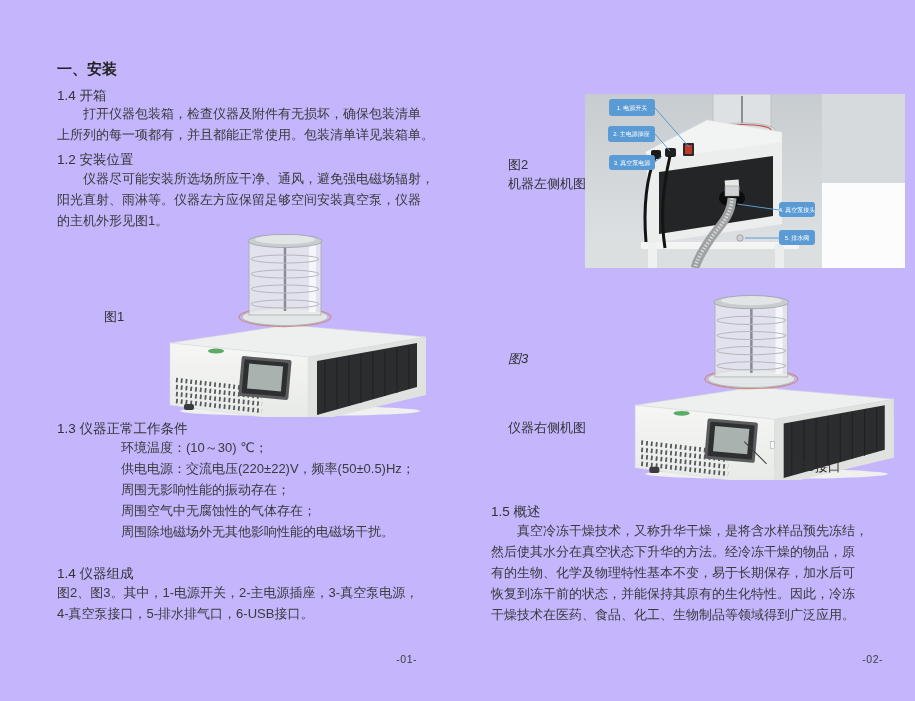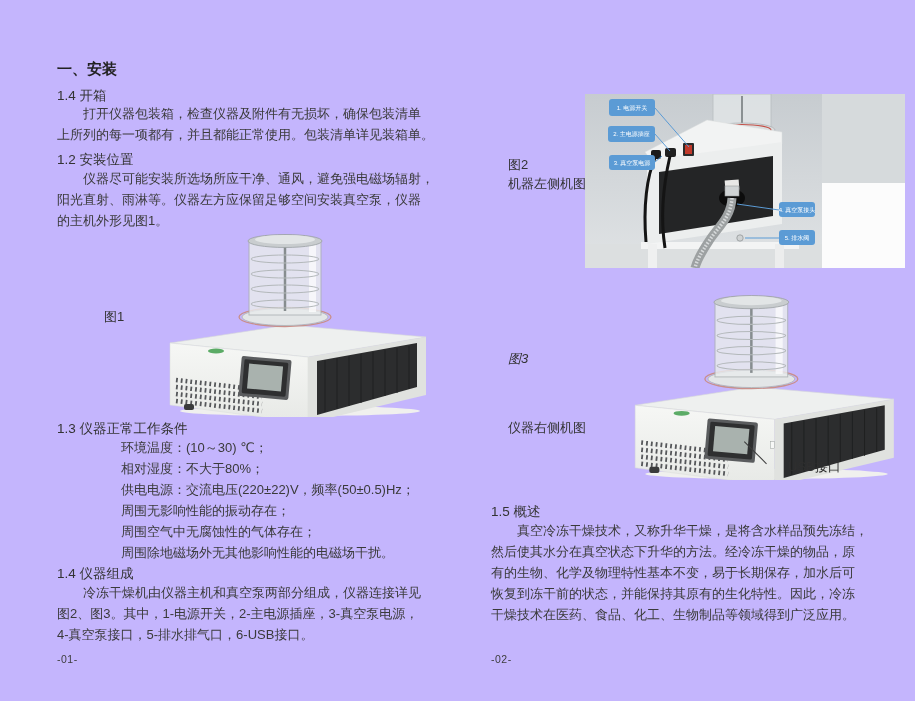--- a/index.html
+++ b/index.html
@@ -7,21 +7,21 @@
     position:relative; width:915px; height:701px; background:#c4b5fd;
     font-family:"Liberation Sans","DejaVu Sans",sans-serif; color:#333;
     overflow:hidden;
   }
   .abs { position:absolute; }
   .t   { font-size:13px; line-height:21px; white-space:nowrap; color:#3a3a3a; }
   .h   { font-size:13.5px; line-height:18px; white-space:nowrap; color:#333; }
   .title { font-size:15px; font-weight:bold; color:#222; white-space:nowrap; }
   .ind { text-indent:2em; }
   .figcap { font-size:13px; line-height:20px; color:#333; white-space:nowrap; }
-  .pagenum { font-size:10.5px; color:#3d3d3d; text-align:left; letter-spacing:0.5px; }
+  .pagenum { font-size:10.5px; color:#3d3d3d; text-align:right; letter-spacing:0.5px; }
   .callout {
     position:absolute; background:#5b9bd5; color:#ffffff;
     border-radius:3px; display:flex; align-items:center; justify-content:center;
     font-size:6px; line-height:1; white-space:nowrap; box-sizing:border-box;
     padding:1px 2px;
   }
   .usb-label { font-size:13px; color:#2f2f2f; white-space:nowrap;margin-left:20px; }
   svg { display:block; }
 </style>
 </head>
@@ -100,30 +100,28 @@
           <ellipse cx="125" cy="77" rx="34" ry="4"></ellipse>
       </g>
       <ellipse cx="125" cy="14" rx="37" ry="6.5" fill="#c9cdcf" stroke="#9ba1a3" stroke-width="0.8"></ellipse>
       <ellipse cx="125" cy="12.5" rx="30" ry="4.5" fill="#e2e5e6"></ellipse>
     </svg>
   </div>
 
   <div class="abs h" style="left:57px; top:420px;">1.3 仪器正常工作条件</div>
   <div class="abs" style="left:85px; top:437px;margin-left:36px;">
     <div class="t">环境温度：(10～30) ℃；</div>
-    <div class="t">相对湿度：不大于80%；</div>
     <div class="t">供电电源：交流电压(220±22)V，频率(50±0.5)Hz；</div>
     <div class="t">周围无影响性能的振动存在；</div>
     <div class="t">周围空气中无腐蚀性的气体存在；</div>
     <div class="t">周围除地磁场外无其他影响性能的电磁场干扰。</div>
   </div>
 
   <div class="abs h" style="left:57px; top:565px;">1.4 仪器组成</div>
   <div class="abs" style="left:57px; top:582px; width:410px;">
-    <div class="t ind">冷冻干燥机由仪器主机和真空泵两部分组成，仪器连接详见</div>
     <div class="t">图2、图3。其中，1-电源开关，2-主电源插座，3-真空泵电源，</div>
     <div class="t">4-真空泵接口，5-排水排气口，6-USB接口。</div>
   </div>
 
   <div class="abs pagenum" style="left:57px; top:653px; width:360px;">-01-</div>
 
   <div class="abs figcap" style="left:508px; top:155px;">图2</div>
   <div class="abs figcap" style="left:508px; top:174px;">机器左侧机图</div>
 
   <div class="abs" style="left:585px; top:94px; width:320px; height:174px;">

